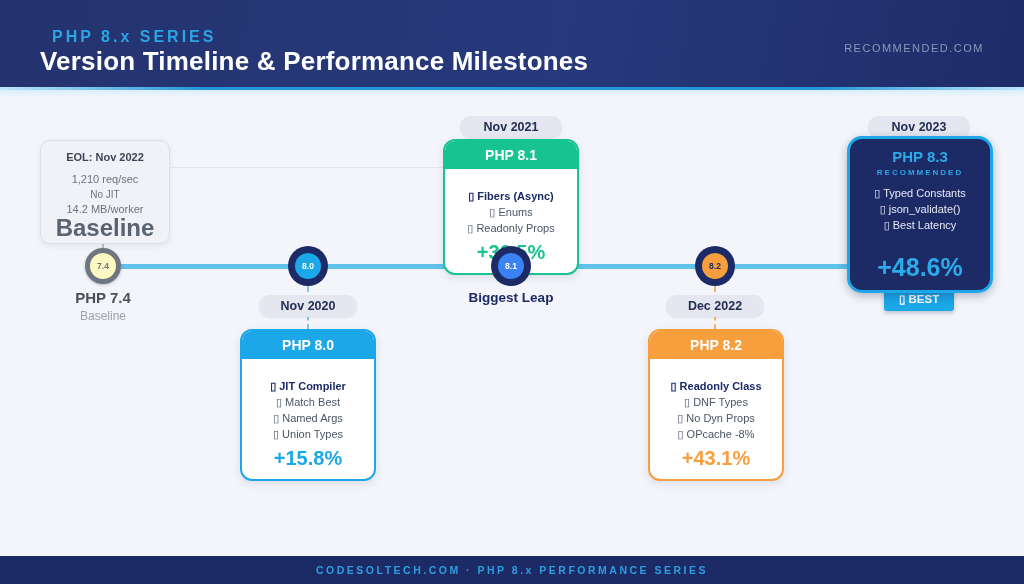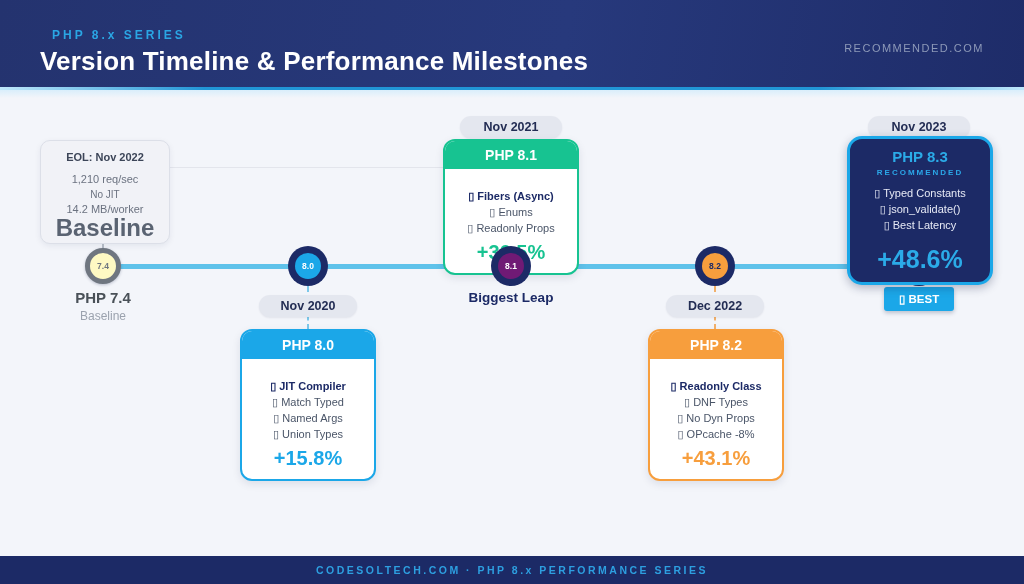--- a/index.html
+++ b/index.html
@@ -5,21 +5,21 @@
   * { margin:0; padding:0; box-sizing:border-box; }
   html,body { width:1024px; height:584px; }
   body { font-family:"Liberation Sans", sans-serif; }
   #app { position:relative; width:1024px; height:584px; background:#f3f5fa; overflow:hidden; }
 
   
   .header { position:absolute; left:0; top:0; width:1024px; height:87px;
     background:linear-gradient(100deg,#24336f 0%,#27397c 55%,#1e2c69 100%); z-index:6; }
   .header::after { content:""; position:absolute; left:0; bottom:-3px; width:100%; height:3px;
     background:linear-gradient(90deg,#bfe7fb,#2196d6 20%,#2196d6 80%,#bfe7fb); }
-  .eyebrow { position:absolute; left:40px; top:28px; font-size:12px; font-weight:bold;
+  .eyebrow { position:absolute; left:40px; top:28px; font-size:16px; font-weight:bold;
     letter-spacing:3px; color:#2aa6e4;padding-left:12px; }
   .main-title { position:absolute; left:40px; top:46px; font-size:26px; font-weight:bold;
     color:#ffffff; letter-spacing:.2px; }
   .site { position:absolute; right:40px; top:42px; font-size:11px; letter-spacing:1.5px;
     color:#8d99b8; }
   .header-fade { position:absolute; left:0; top:90px; width:1024px; height:8px;
     background:linear-gradient(#d9eefb,#f3f5fa); z-index:5; }
 
   
   .footer { position:absolute; left:0; top:556px; width:1024px; height:28px; background:#1c2a66;
@@ -76,21 +76,21 @@
 
   
   .c83 { position:absolute; left:847px; top:136px; width:146px; background:#1c2a66;
     border:3px solid #1ba7e8; border-radius:15px; z-index:5; text-align:center;
     padding:9px 4px 8px; box-shadow:0 3px 10px rgba(20,30,70,.3); }
   .c83 .v-title { font-size:15px; font-weight:bold; color:#2babe8; }
   .c83 .badge { font-size:8px; font-weight:bold; letter-spacing:2px; color:#2ba7e8;
     margin-top:3px; }
   .c83 .feats { margin-top:8px; }
   .c83 .feat { color:#e6e9f5; font-size:11px; line-height:16px; }
-  .c83 .gain { color:#2babe8; font-size:25px; margin-top:12px; }
+  .c83 .gain { color:#2babe8; font-size:25px; margin-top:20px; }
 
   
   .eol-card { position:absolute; left:40px; top:140px; width:130px; height:104px;
     background:#f1f2f7; border:1px solid #dcdfe8; border-radius:10px; text-align:center;
     z-index:2; box-shadow:0 2px 6px rgba(20,30,70,.07); padding-top:10px; }
   .eol-title { font-size:11px; font-weight:bold; color:#3c4558; }
   .eol-stat { font-size:11px; color:#6b7280; line-height:15px; }
   .eol-stat.first { margin-top:9px; }
   .eol-stat.small { font-size:10px; }
   .eol-big { font-size:24px; font-weight:bold; color:#5a6372; margin-top:-3px; }
@@ -131,21 +131,21 @@
     <div class="eol-big">Baseline</div>
   </div>
 
   <div class="node74" style="left:85px; top:248px;">7.4</div>
 
   <div class="node" style="left:288px; top:246px;text-align:right;">
     <div class="node-inner" style="background:#1ba7e8;">8.0</div>
   </div>
 
   <div class="node" style="left:491px; top:246px; z-index:5;">
-    <div class="node-inner" style="background:#701a75;">8.1</div>
+    <div class="node-inner" style="background:#3b82f6;">8.1</div>
   </div>
 
   <div class="node" style="left:695px; top:246px;">
     <div class="node-inner" style="background:#f79e3d; color:#1c2a66;">8.2</div>
   </div>
 
   <div class="node" style="left:899px; top:246px;">
     <div class="node-inner" style="background:#1ba7e8;">8.3</div>
   </div>
 
@@ -157,21 +157,21 @@
   <div class="pill" style="left:868px; top:116px; width:102px; padding:0;">Nov 2023</div>
   <div class="pill" style="left:259px; top:295px; width:98px; padding:0;">Nov 2020</div>
   <div class="pill" style="left:666px; top:295px; width:98px; padding:0;">Dec 2022</div>
 
   <div class="pill-best" style="left:884px; top:287px;">▯ BEST</div>
 
   <div class="card c80">
     <div class="card-header">PHP 8.0</div>
     <div class="card-body">
       <span class="feat bold">▯ JIT Compiler</span>
-      <span class="feat">▯ Match Typed</span>
+      <span class="feat">▯ Match Best</span>
       <span class="feat">▯ Named Args</span>
       <span class="feat">▯ Union Types</span>
       <span class="gain">+15.8%</span>
     </div>
   </div>
 
   <div class="card c81">
     <div class="card-header">PHP 8.1</div>
     <div class="card-body">
       <span class="feat bold">▯ Fibers (Async)</span>

